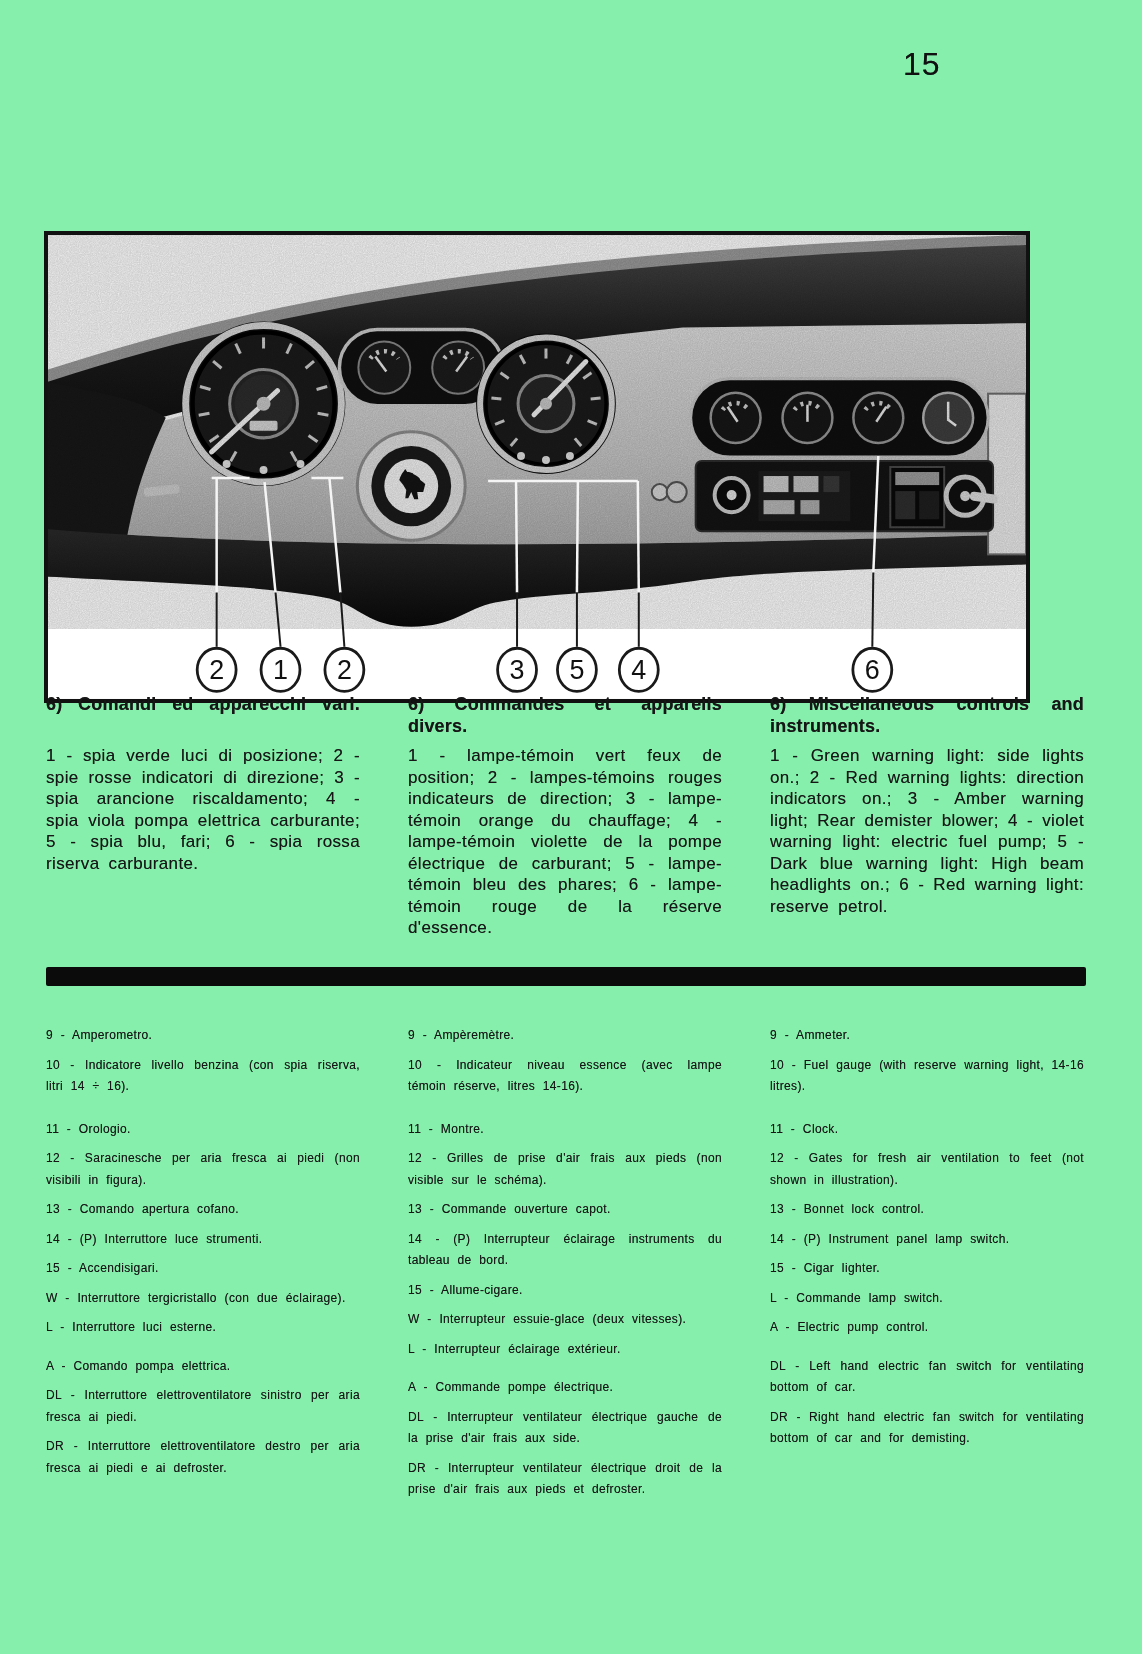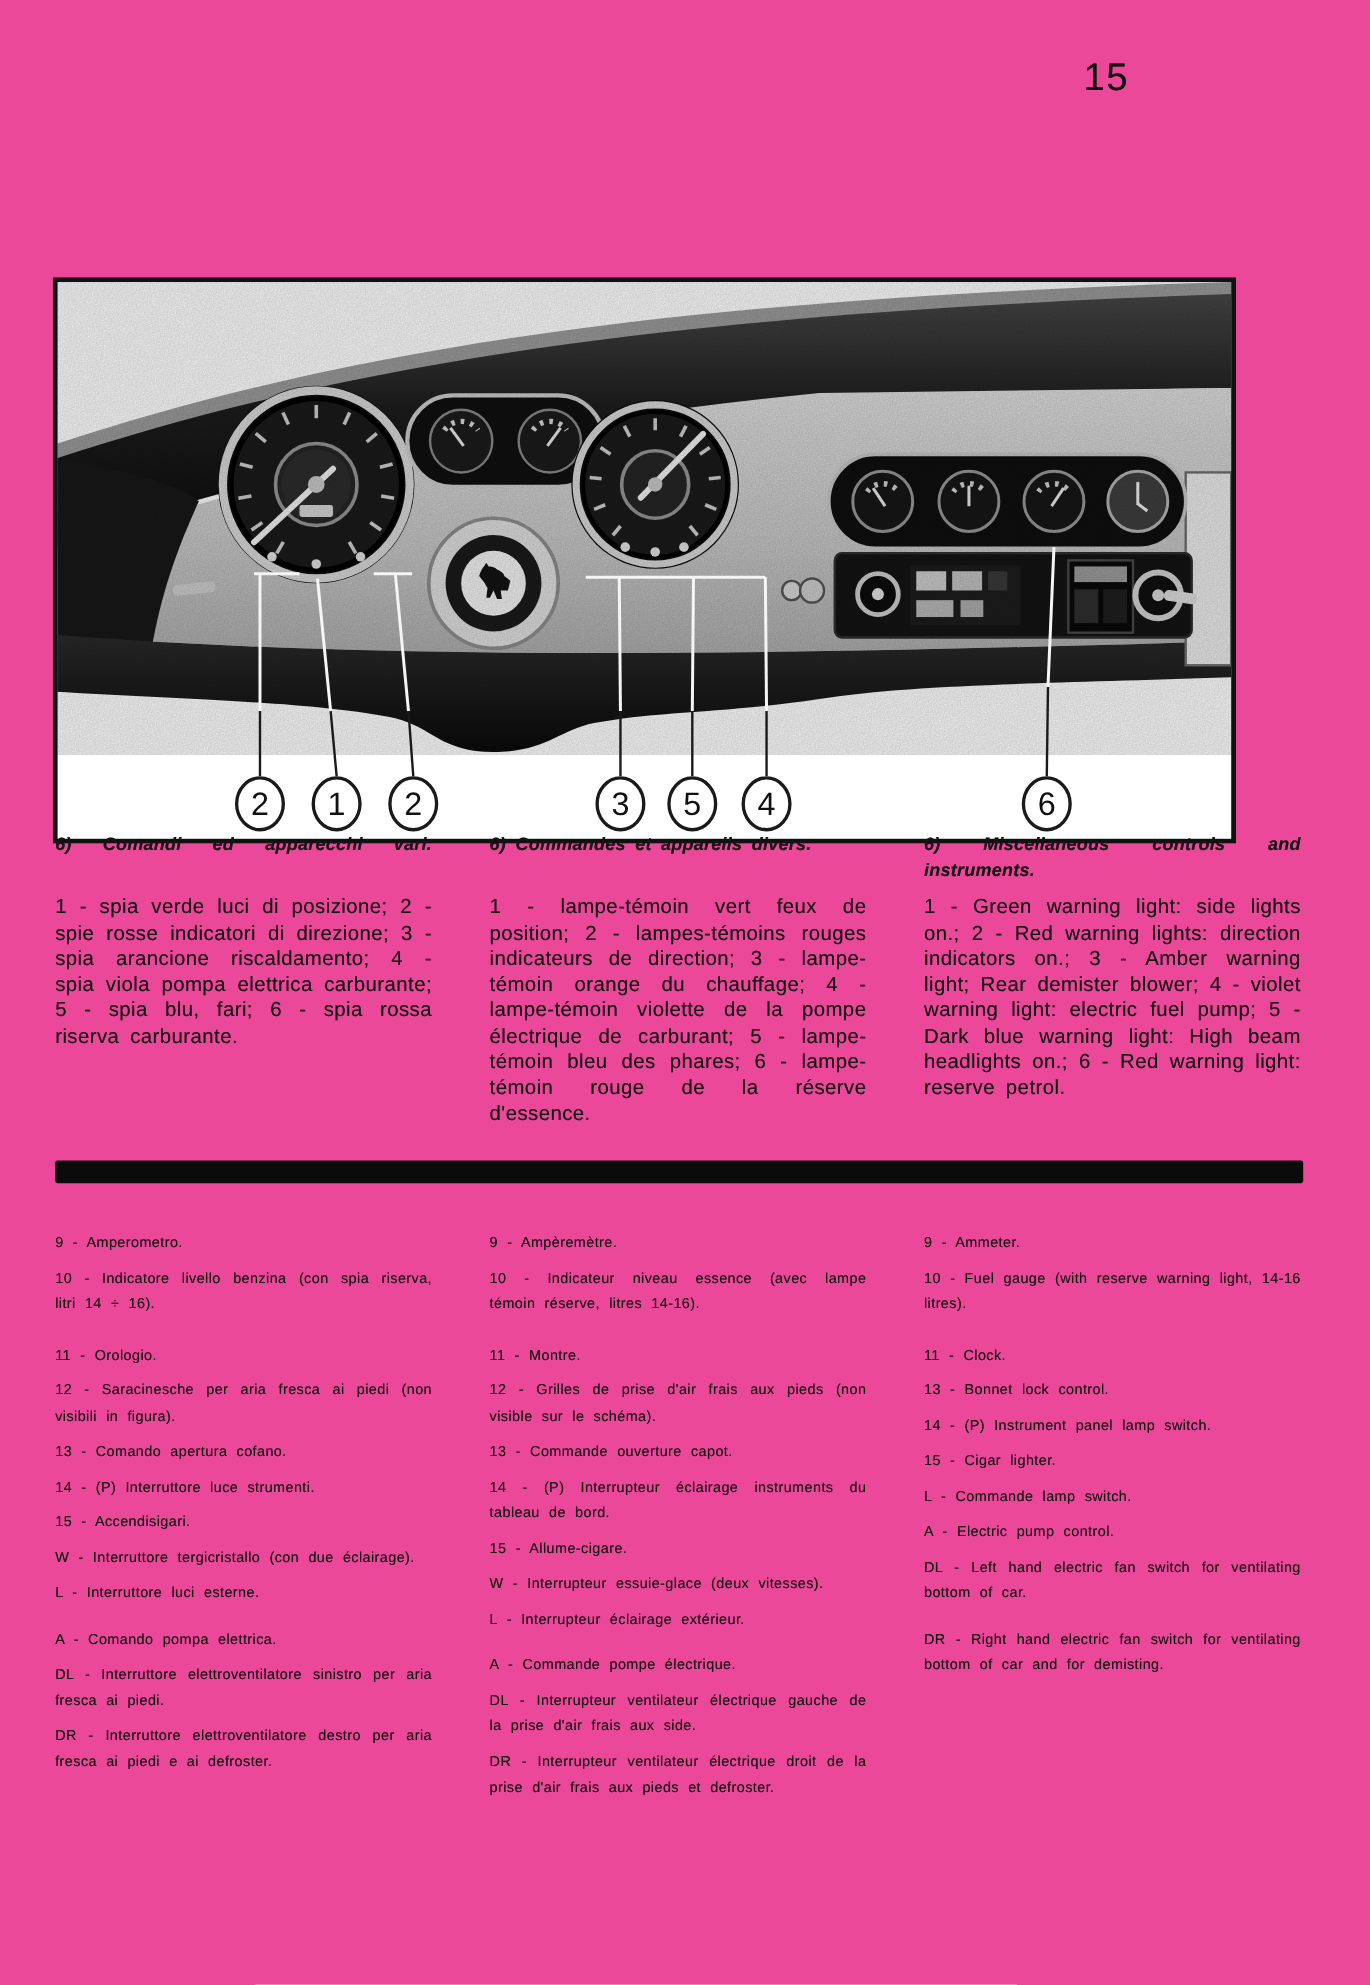--- a/index.html
+++ b/index.html
@@ -1,42 +1,41 @@
 <!DOCTYPE html>
 <html><head>
 <meta charset="utf-8">
 <style>
   html,body { margin:0; padding:0; background:#e8e8e8; }
   .page {
     position:relative; width:1142px; height:1654px; margin:0 auto;
-    background:#ec4899; overflow:hidden;
+    background:#86efac; overflow:hidden;
     font-family:"Liberation Sans", sans-serif; color:#161616;
   }
   .page-number {
     position:absolute; top:46px; left:903px;
     font-size:32px; letter-spacing:1px; color:#111;
     text-shadow:0 0 .5px rgba(0,0,0,.6);
   }
   
   .figure { position:absolute; left:44px; top:231px; width:986px; height:472px; }
   .figure svg { display:block; width:100%; height:100%; }
 
   
   .col { position:absolute; width:314px; }
   .col.c0 { left:46px; }
   .col.c1 { left:408px; }
   .col.c2 { left:770px; }
 
   .top-row .col { top:693px; height:235px; }
   .heading {
     position:absolute; top:0; left:0; right:0;
-    font-size:15px; font-weight:700; line-height:22px;
+    font-size:18px; font-weight:700; line-height:22px;
     text-align:justify; letter-spacing:.2px; word-spacing:3.5px;
     text-shadow:0 0 .4px rgba(0,0,0,.55);
-    font-style:italic;
   }
   .c0 .heading { text-align-last:justify; }
   .body {
     position:absolute; top:52px; left:0; right:0;
     font-size:17px; line-height:21.5px; text-align:justify;
     letter-spacing:.35px; word-spacing:4px;
     text-shadow:0 0 .4px rgba(0,0,0,.5);
   }
   .divider {
     position:absolute; left:46px; top:967px; width:1040px; height:19px;
@@ -329,20 +328,21 @@
         <p class="item">W - Interrupteur essuie-glace (deux vitesses).</p>
         <p class="item">L - Interrupteur éclairage extérieur.</p>
         <p class="item">A - Commande pompe électrique.</p>
         <p class="item">DL - Interrupteur ventilateur électrique gauche de la prise d'air frais aux side.</p>
         <p class="item">DR - Interrupteur ventilateur électrique droit de la prise d'air frais aux pieds et defroster.</p>
       </div>
     <div class="col c2">
         <p class="item">9 - Ammeter.</p>
         <p class="item">10 - Fuel gauge (with reserve warning light, 14-16 litres).</p>
         <p class="item">11 - Clock.</p>
+        <p class="item">12 - Gates for fresh air ventilation to feet (not shown in illustration).</p>
         <p class="item">13 - Bonnet lock control.</p>
         <p class="item">14 - (P) Instrument panel lamp switch.</p>
         <p class="item">15 - Cigar lighter.</p>
         <p class="item">L - Commande lamp switch.</p>
         <p class="item">A - Electric pump control.</p>
         <p class="item">DL - Left hand electric fan switch for ventilating bottom of car.</p>
         <p class="item">DR - Right hand electric fan switch for ventilating bottom of car and for demisting.</p>
       </div>
   </div>
 

